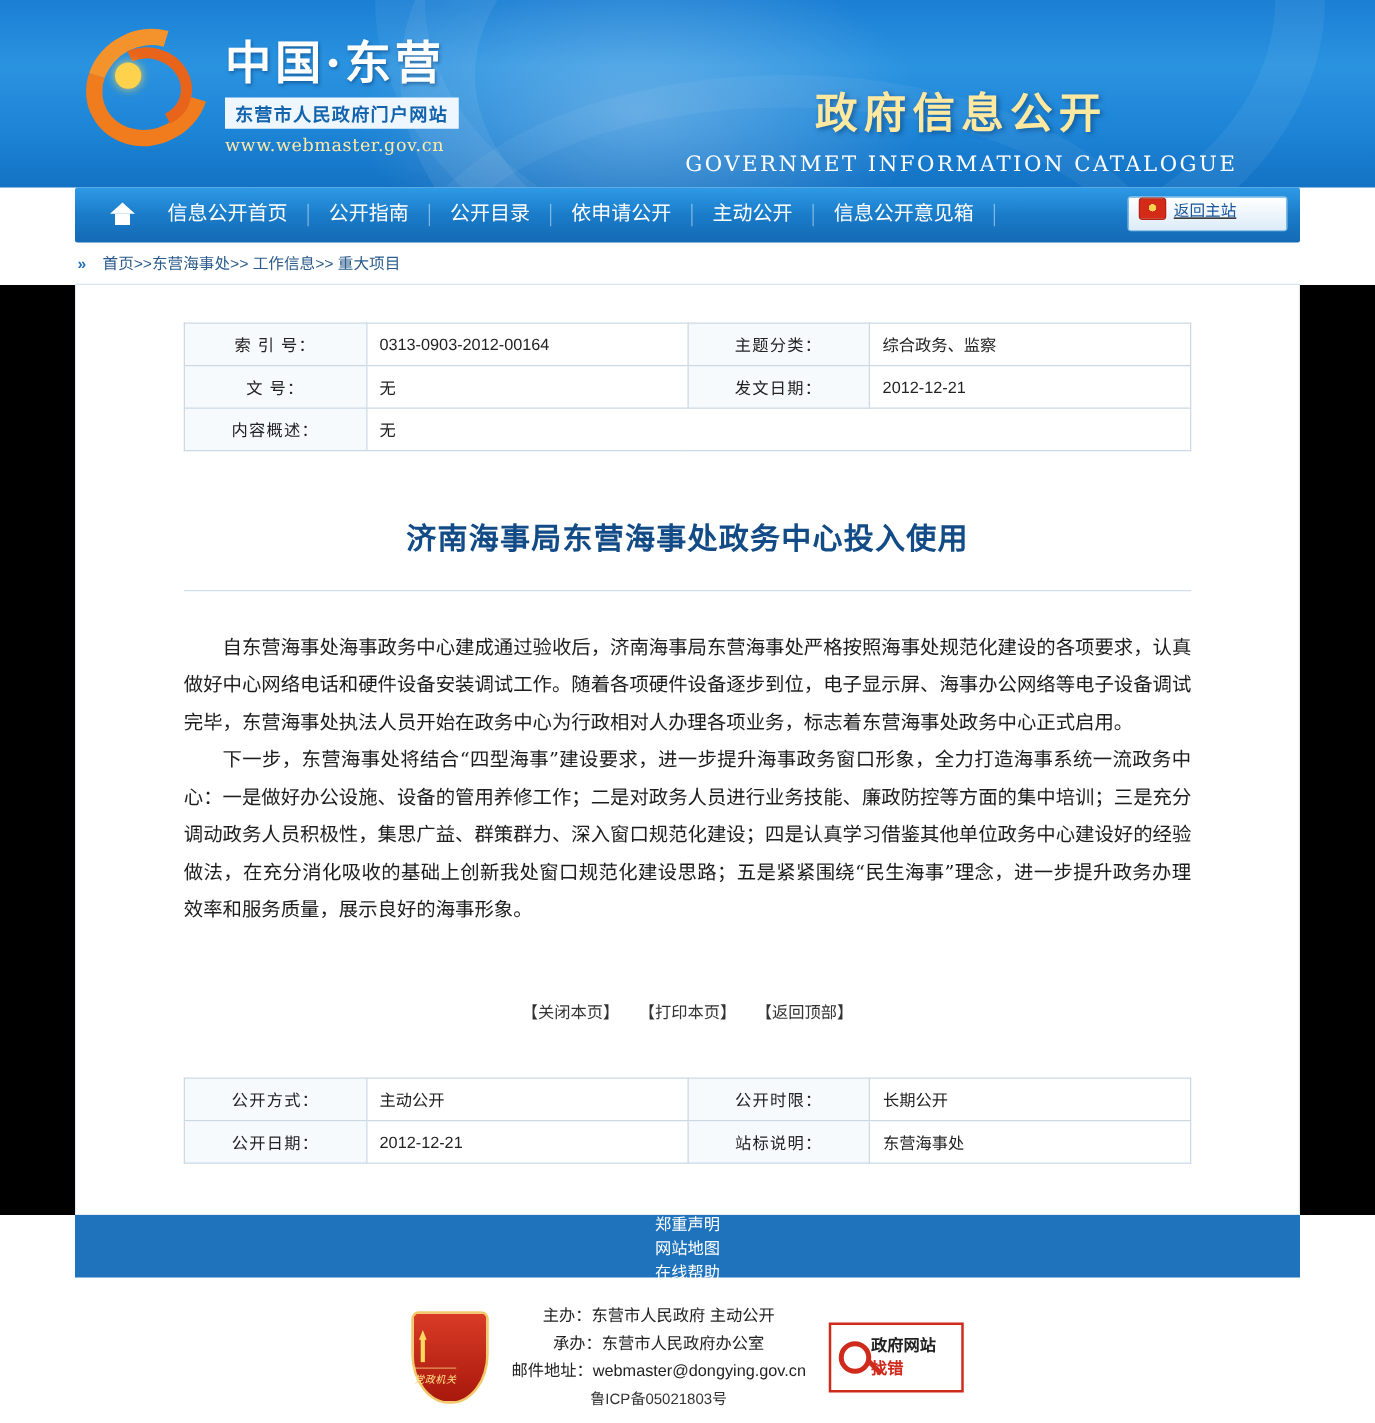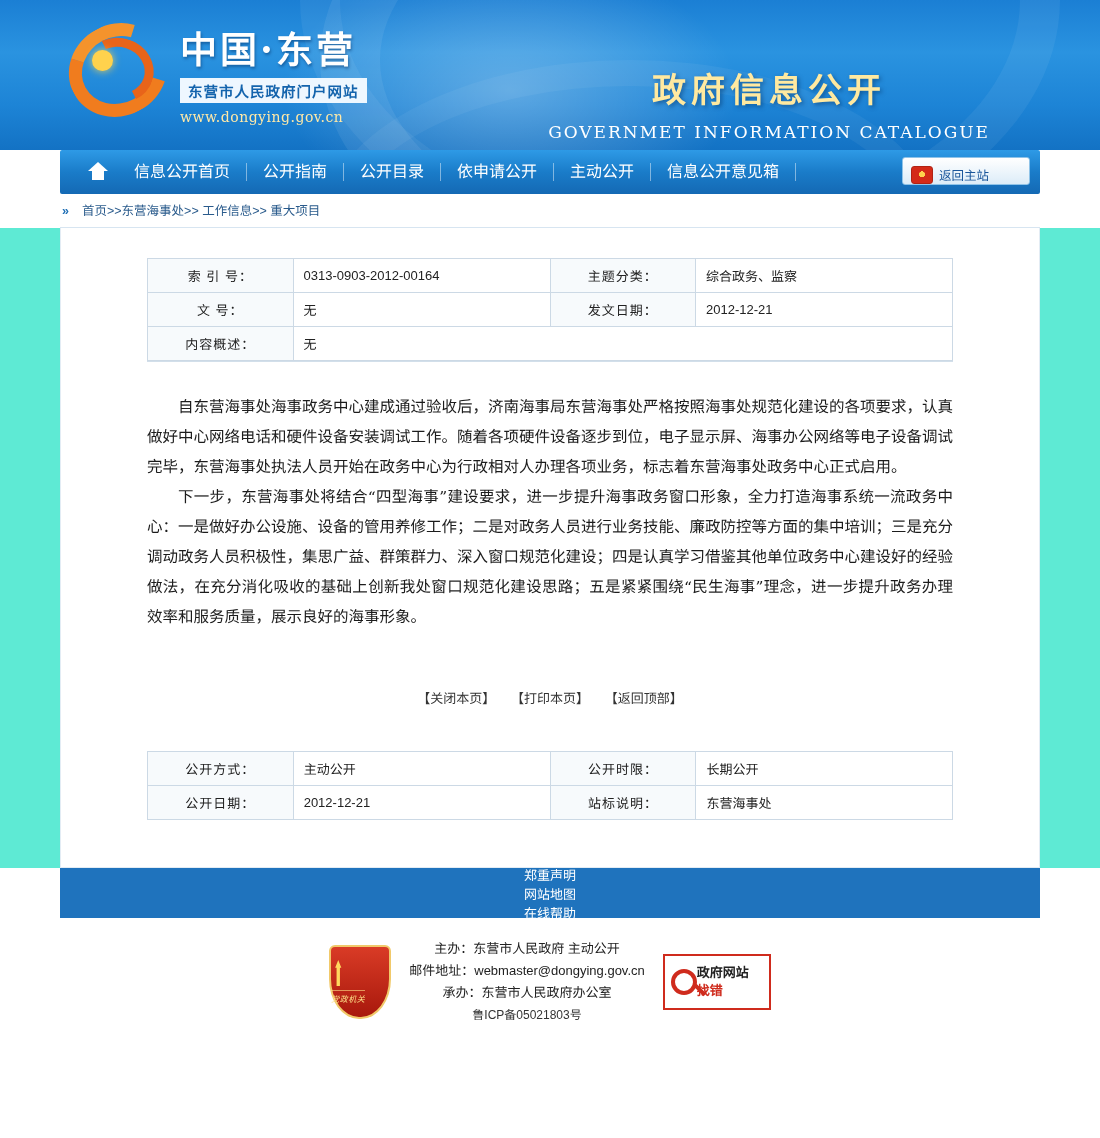--- a/index.html
+++ b/index.html
@@ -144,21 +144,21 @@
     padding: 0 16px; line-height: 44px; white-space: nowrap;
   }
   .nav .sep {
     width: 1px; height: 18px; background: rgba(255,255,255,.45);
   }
   .btn-home-site {
     position: absolute; right: 10px; top: 7px;
     width: 128px; height: 28px;
     background: linear-gradient(180deg,#ffffff,#dcecf8);
     border: 1px solid #8fc3e8; border-radius: 3px;
-    display: flex; align-items: flex-end;
+    display: flex; align-items: flex-start; text-decoration: underline;
   }
   .btn-home-site .emblem {
     width: 22px; height: 18px; margin: 0 6px 0 8px;
     background: radial-gradient(circle at 50% 45%, #ffd34d 0 22%, #d42a18 23% 100%);
     border-radius: 3px;
     border: 1px solid #b02314;
   }
   .btn-home-site span {
     color: #19559a; font-size: 12.5px;
   }
@@ -169,21 +169,21 @@
     border-bottom: 1px solid #d7e5f1;
     height: 34px; line-height: 34px;
     font-size: 12.5px; color: #2a5b8c;
     padding-left: 22px; position: relative;
   }
   .crumb .arrows {
     position: absolute; left: 2px; top: 0; color: #1f6fb5; font-weight: bold;
   }
 
   
-  .contentwrap { padding: 0 60px 0 60px; background: #5eead4; }
+  .contentwrap { padding: 0 60px 0 60px; background: #000000; }
   .content {
     border: 1px solid #e3ecf4; border-top: none;
     padding: 22px 86px 40px 86px;
     min-height: 640px;
     background: #fff;
   }
   table.meta {
     width: 100%; border-collapse: collapse;
     margin-top: 8px;
   }
@@ -300,21 +300,21 @@
 
     <div class="logo-block">
       <div class="logo-mark">
         <div class="arc"></div>
         <div class="arc2"></div>
         <div class="dot"></div>
       </div>
       <div class="logo-text">
         <div class="logo-title">中国·东营</div>
         <div class="logo-sub">东营市人民政府门户网站</div>
-        <div class="logo-url">www.dongying.gov.cn</div>
+        <div class="logo-url">www.webmaster.gov.cn</div>
       </div>
     </div>
 
     <div class="banner-right">
       <div class="banner-cn">政府信息公开</div>
       <div class="banner-en">GOVERNMET INFORMATION CATALOGUE</div>
     </div>
   </div>
 
   <div class="navwrap">
@@ -366,20 +366,21 @@
           <td class="lbl">发文日期：</td>
           <td class="val">2012-12-21</td>
         </tr>
         <tr>
           <td class="lbl">内容概述：</td>
           <td class="val" colspan="3">无</td>
         </tr>
       </tbody>
         </table>
 
+      <h1 class="doc-title">济南海事局东营海事处政务中心投入使用</h1>
       <div class="title-rule"></div>
 
       <div class="body-text">
         <p>自东营海事处海事政务中心建成通过验收后，济南海事局东营海事处严格按照海事处规范化建设的各项要求，认真做好中心网络电话和硬件设备安装调试工作。随着各项硬件设备逐步到位，电子显示屏、海事办公网络等电子设备调试完毕，东营海事处执法人员开始在政务中心为行政相对人办理各项业务，标志着东营海事处政务中心正式启用。</p>
         <p>下一步，东营海事处将结合“四型海事”建设要求，进一步提升海事政务窗口形象，全力打造海事系统一流政务中心：一是做好办公设施、设备的管用养修工作；二是对政务人员进行业务技能、廉政防控等方面的集中培训；三是充分调动政务人员积极性，集思广益、群策群力、深入窗口规范化建设；四是认真学习借鉴其他单位政务中心建设好的经验做法，在充分消化吸收的基础上创新我处窗口规范化建设思路；五是紧紧围绕“民生海事”理念，进一步提升政务办理效率和服务质量，展示良好的海事形象。</p>
       </div>
 
       <div class="actions">
         <a href="#">【关闭本页】</a>
         <a href="#">【打印本页】</a>
@@ -420,22 +421,22 @@
     </div>
   </div>
 
   <div class="footer">
     <div class="shield">
       <div class="torch"></div>
       <div class="txt">党政机关</div>
     </div>
     <div class="foot-lines">
       <div>主办：东营市人民政府 主动公开</div>
+      <div>承办：东营市人民政府办公室</div>
       <div>邮件地址：webmaster@dongying.gov.cn</div>
-      <div>承办：东营市人民政府办公室</div>
       <div class="icp">鲁ICP备05021803号</div>
     </div>
     <div class="gov-badge">
       <div class="mag"></div>
       <div class="gtext">
         <div>政府网站</div>
         <div class="red">找错</div>
       </div>
     </div>
   </div>

